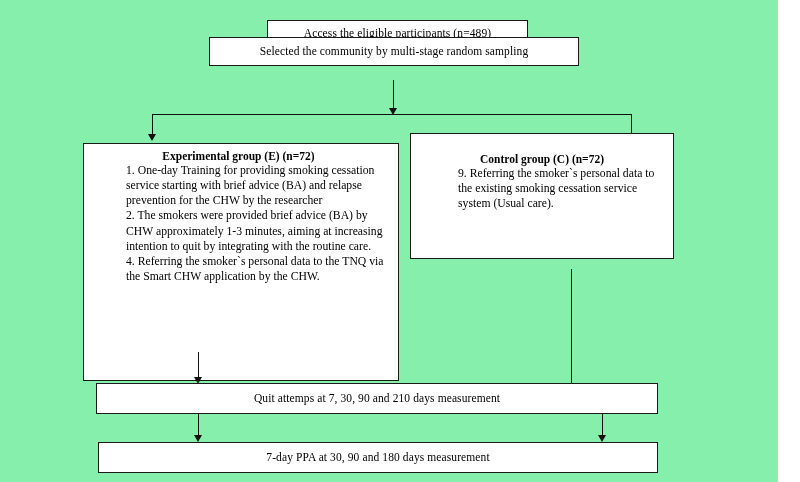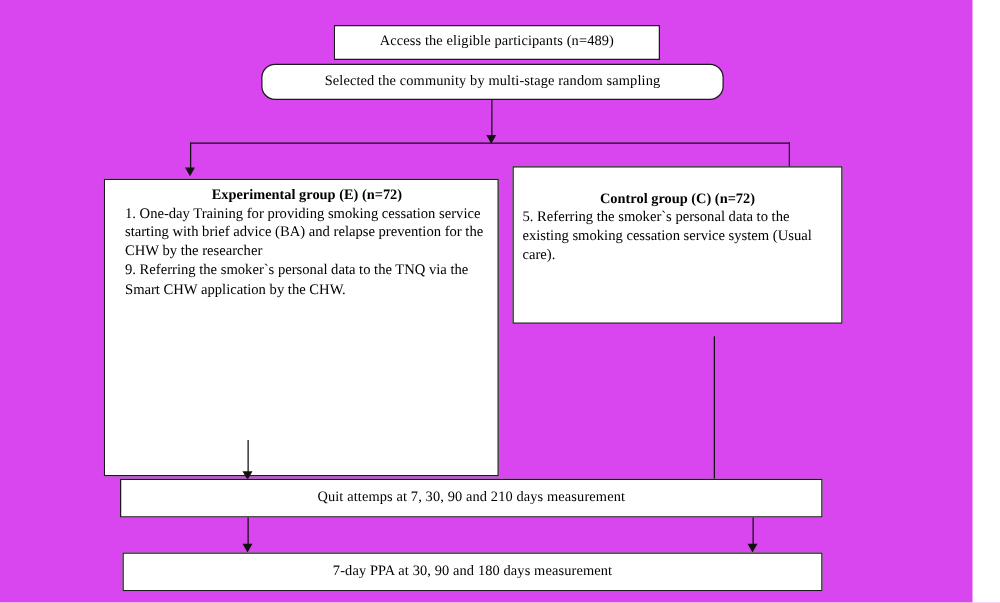--- a/index.html
+++ b/index.html
@@ -5,21 +5,21 @@
 <style>
   html, body {
     margin: 0;
     padding: 0;
     background: #ffffff;
   }
   #canvas {
     position: relative;
     width: 778px;
     height: 482px;
-    background: #d946ef;
+    background: #86efac;
     font-family: "Liberation Serif", "DejaVu Serif", serif;
     color: #000000;
     overflow: hidden;
   }
   .box {
     position: absolute;
     box-sizing: border-box;
     border: 1px solid #1a1a1a;
     background: #ffffff;
     color: #000000;
@@ -33,25 +33,25 @@
   .box-text {
     font-size: 11.5px;
     line-height: 1.18;
     letter-spacing: 0.1px;
   }
   
   #node-access {
     left: 267px; top: 20px; width: 261px; height: 28px;
   }
   #node-selected {
-    left: 209px; top: 51px; width: 370px; height: 29px; border-radius: 11px;
+    left: 209px; top: 37px; width: 370px; height: 29px;
   }
   #node-experimental {
     left: 83px; top: 143px; width: 316px; height: 238px;
-    padding: 5px 7px 4px 16px;
+    padding: 5px 7px 4px 2px;
   }
   #node-control {
     left: 410px; top: 133px; width: 264px; height: 126px;
     padding: 18px 7px 4px 7px;
   }
   #node-quit {
     left: 96px; top: 383px; width: 562px; height: 31px;
   }
   #node-ppa {
     left: 98px; top: 442px; width: 560px; height: 31px;
@@ -65,20 +65,21 @@
     margin-bottom: 0px;
   }
   .group-body {
     display: block;
     text-align: left;
     font-size: 11.7px;
     line-height: 1.285;
   }
   .group-body .li {
     display: block;
+    margin-left: 40px;
   }
   
   .vline {
     position: absolute;
     width: 0;
     border-left: 1.4px solid #111111;
   }
   .hline {
     position: absolute;
     height: 0;
@@ -127,28 +128,29 @@
   <div class="vline" id="conn-left-down"></div>
   <div class="arrowhead" id="conn-left-arrow"></div>
 
   <div class="vline" id="conn-right-down"></div>
   <div class="arrowhead" id="conn-right-arrow"></div>
 
   <div class="box" id="node-experimental">
     <span class="group-title">Experimental group (E) (n=72)</span>
     <span class="group-body">
       <span class="li">1. One-day Training for providing smoking cessation service starting with brief advice (BA) and relapse prevention for the CHW by the researcher</span>
-      <span class="li">9. Referring the smoker`s personal data to the TNQ via the Smart CHW application by the CHW.</span>
+      <span class="li">2. The smokers were provided brief advice (BA) by CHW approximately 1-3 minutes, aiming at increasing intention to quit by integrating with the routine care.</span>
+      <span class="li">4. Referring the smoker`s personal data to the TNQ via the Smart CHW application by the CHW.</span>
     </span>
   </div>
 
   <div class="box" id="node-control">
     <span class="group-title">Control group (C) (n=72)</span>
     <span class="group-body">
-      <span class="li">5. Referring the smoker`s personal data to the existing smoking cessation service system (Usual care).</span>
+      <span class="li">9. Referring the smoker`s personal data to the existing smoking cessation service system (Usual care).</span>
     </span>
   </div>
 
   <div class="vline" id="conn-exp-down"></div>
   <div class="arrowhead" id="conn-exp-arrow"></div>
 
   <div class="vline" id="conn-ctrl-down"></div>
 
   <div class="box box-center" id="node-quit">
     <span class="box-text">Quit attemps at 7, 30, 90 and 210 days measurement</span>

